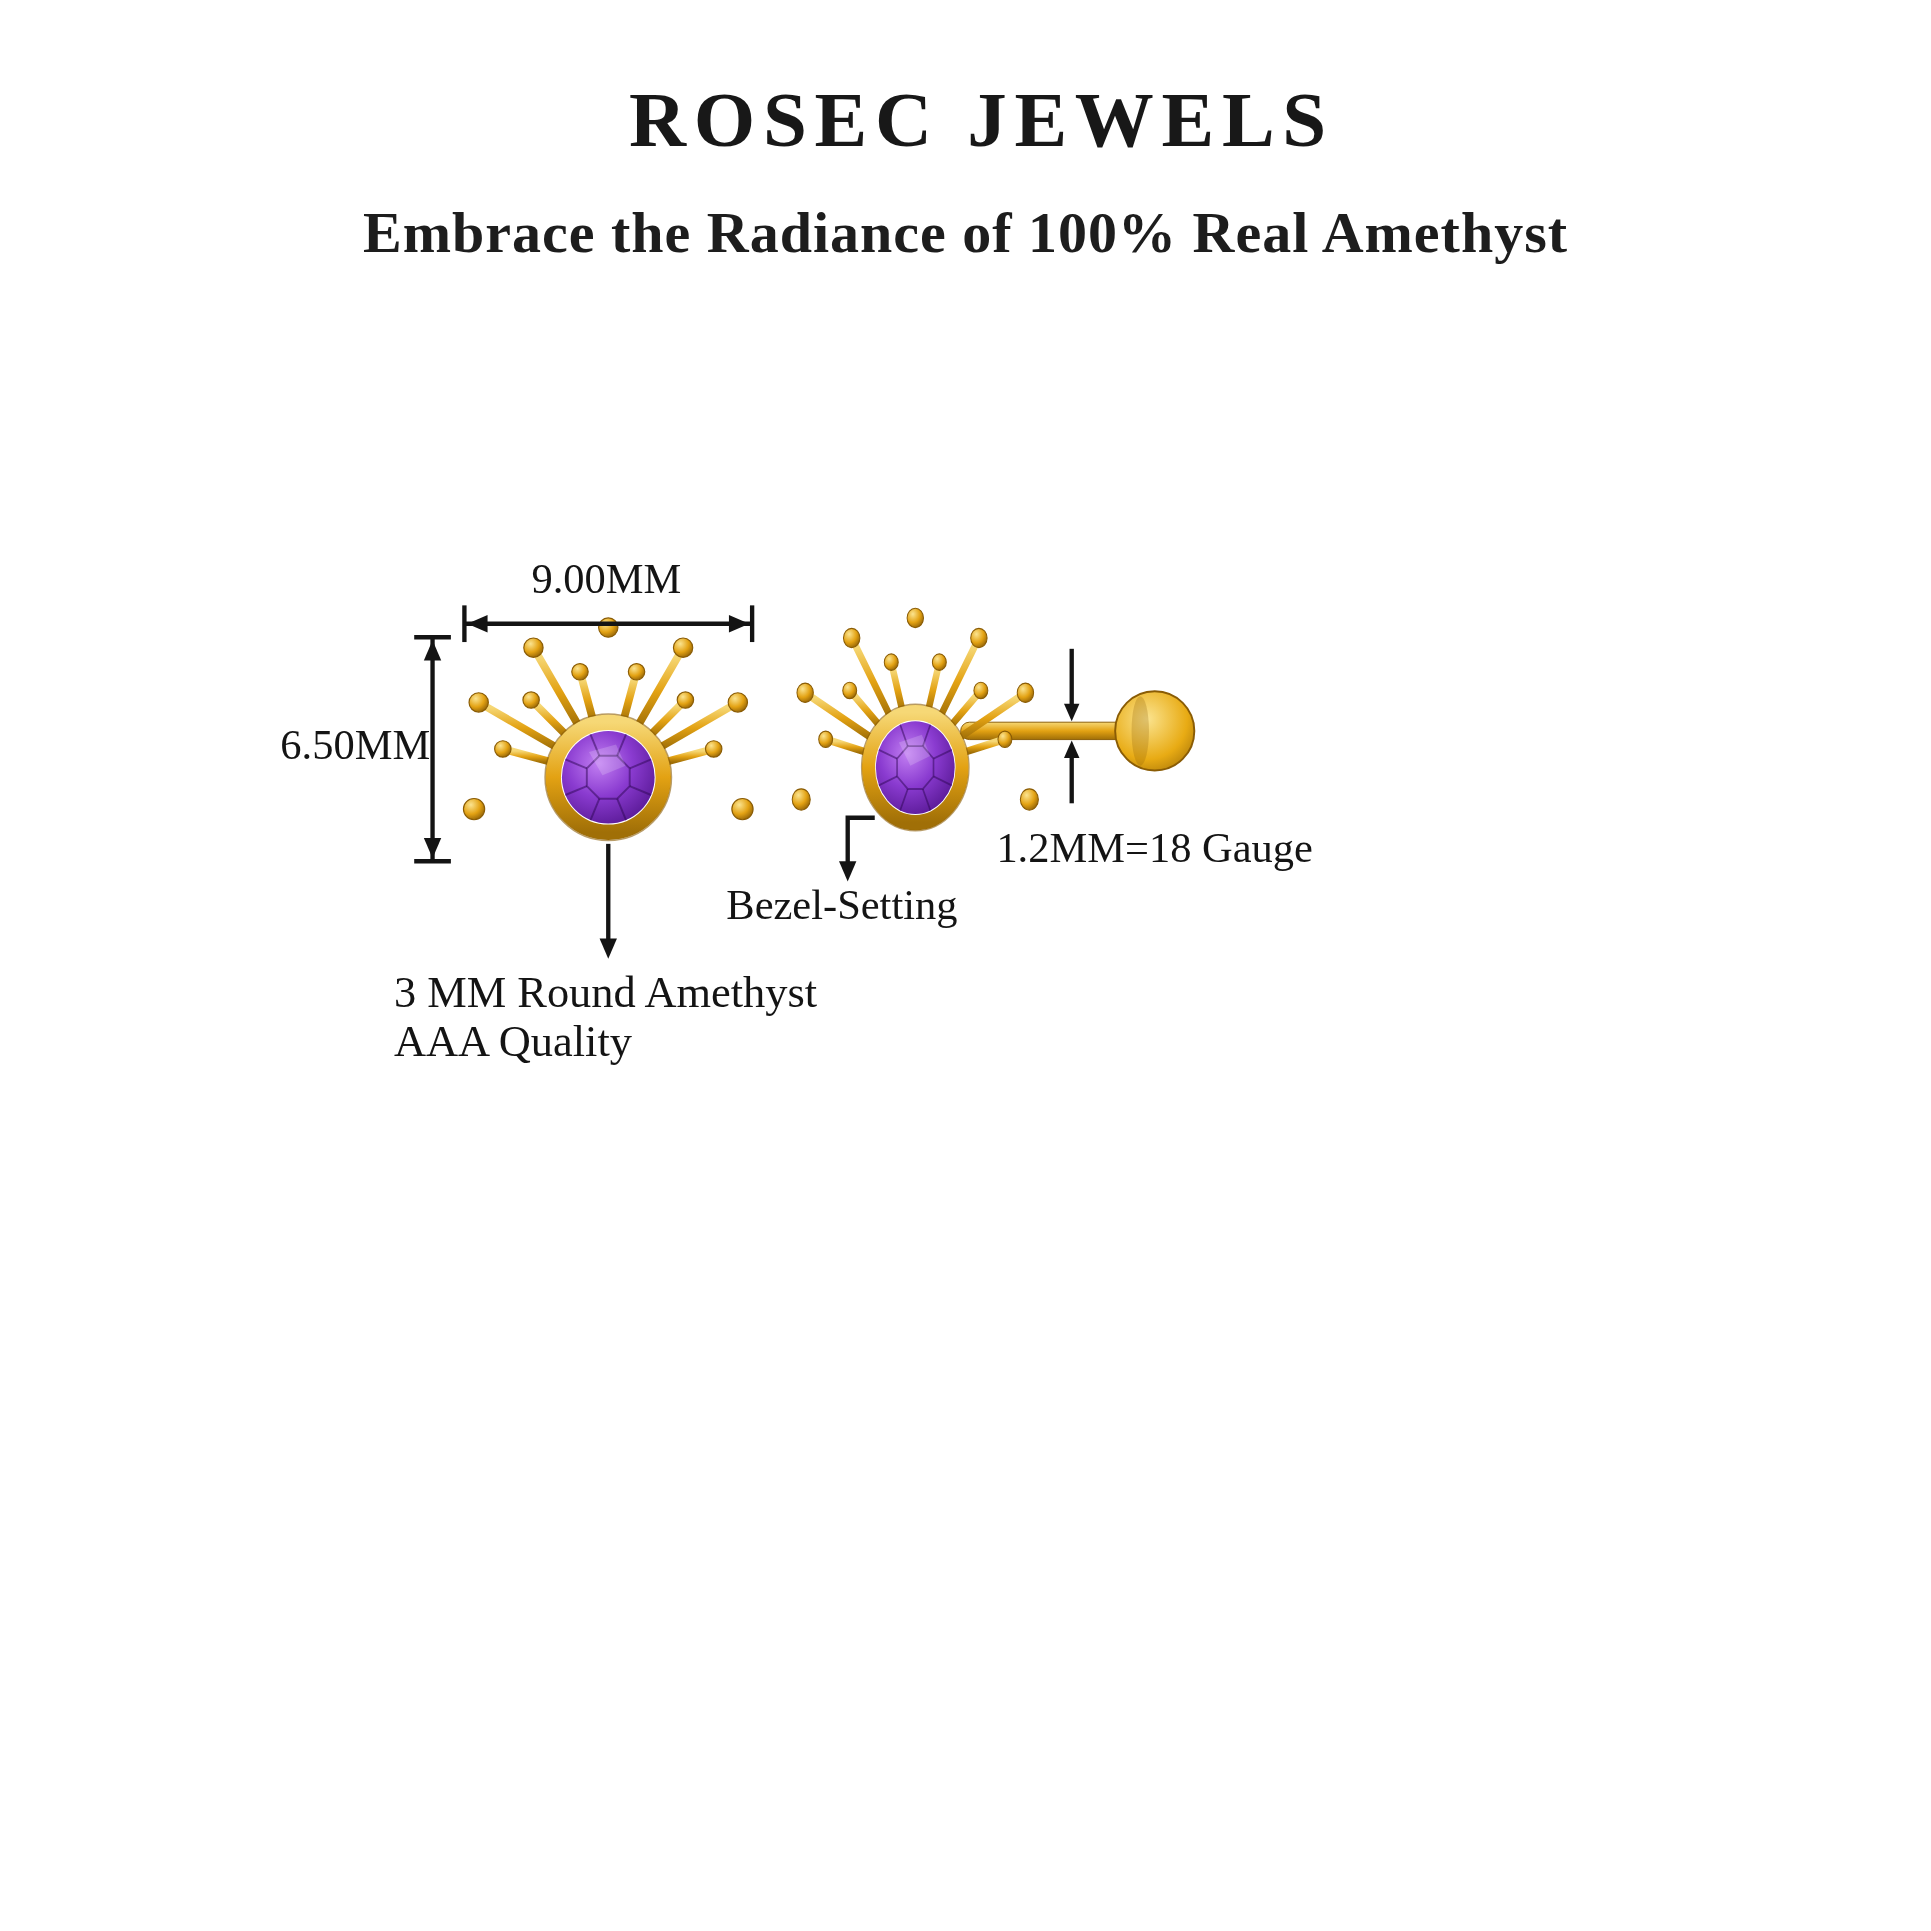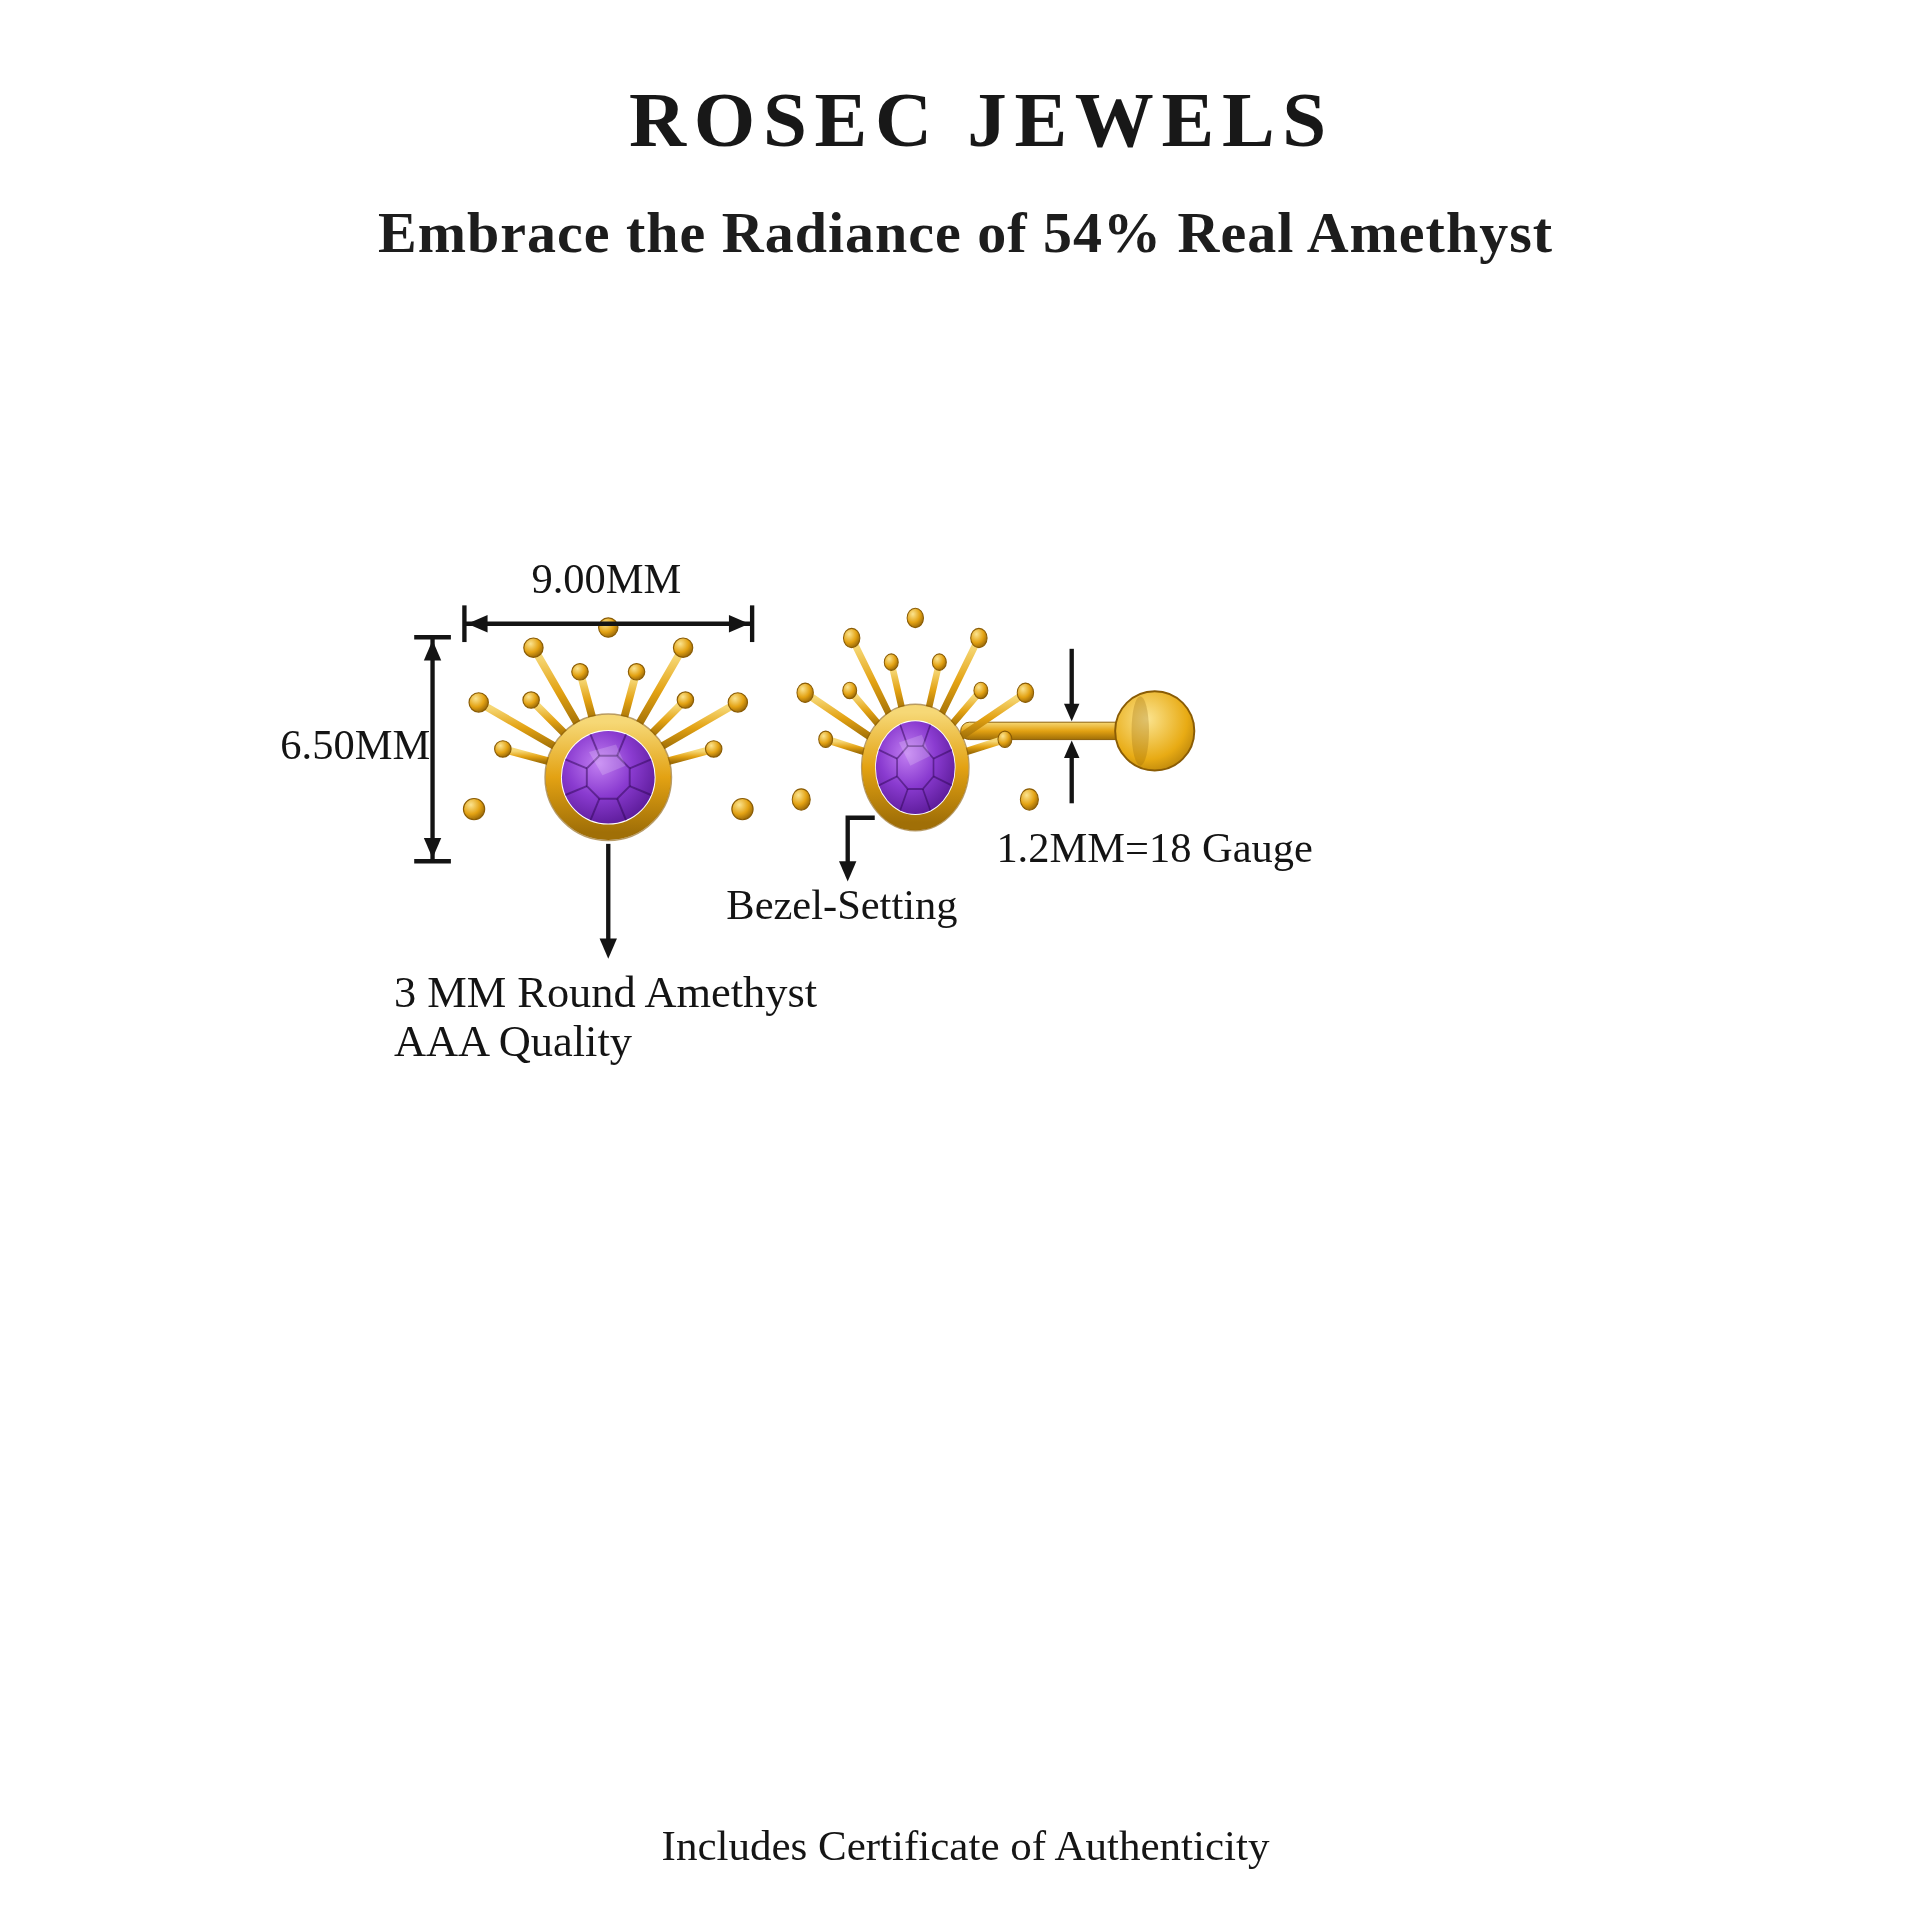--- a/index.html
+++ b/index.html
@@ -38,21 +38,21 @@
     fill: #141414;
   }
   svg.diagram text.lg { font-size: 46px; }
 </style>
 </head>
 <body>
 
 <div class="page">
 
   <h1 class="brand">ROSEC JEWELS</h1>
-  <h2 class="tagline">Embrace the Radiance of 54% Real Amethyst</h2>
+  <h2 class="tagline">Embrace the Radiance of 100% Real Amethyst</h2>
 
   <svg class="diagram" width="1931" height="1931" viewBox="0 0 2000 2000">
 
     <defs>
       <radialGradient id="ballGrad" cx="35%" cy="30%" r="80%">
         <stop offset="0%" stop-color="#fbe490"></stop>
         <stop offset="55%" stop-color="#e3a213"></stop>
         <stop offset="100%" stop-color="#8a5c05"></stop>
       </radialGradient>
       <linearGradient id="goldLin" x1="0" y1="0" x2="0" y2="1">
@@ -166,16 +166,15 @@
     <path d="M 906 847 L 878 847 L 878 901" fill="none" stroke="#141414" stroke-width="4.5"></path>
     <polygon points="878,913 869,892 887,892" fill="#141414"></polygon>
     <text x="872" y="952" text-anchor="middle">Bezel-Setting</text>
 
     <line x1="630" y1="874" x2="630" y2="981" stroke="#141414" stroke-width="4.5"></line>
     <polygon points="630,993 621,972 639,972" fill="#141414"></polygon>
     <text class="lg" x="408" y="1043">3 MM Round Amethyst</text>
     <text class="lg" x="408" y="1094">AAA Quality</text>
   </svg>
 
-  <p class="footer-note">Includes Certificate of Authenticity</p>
 
 </div>
 
 
 </body></html>

